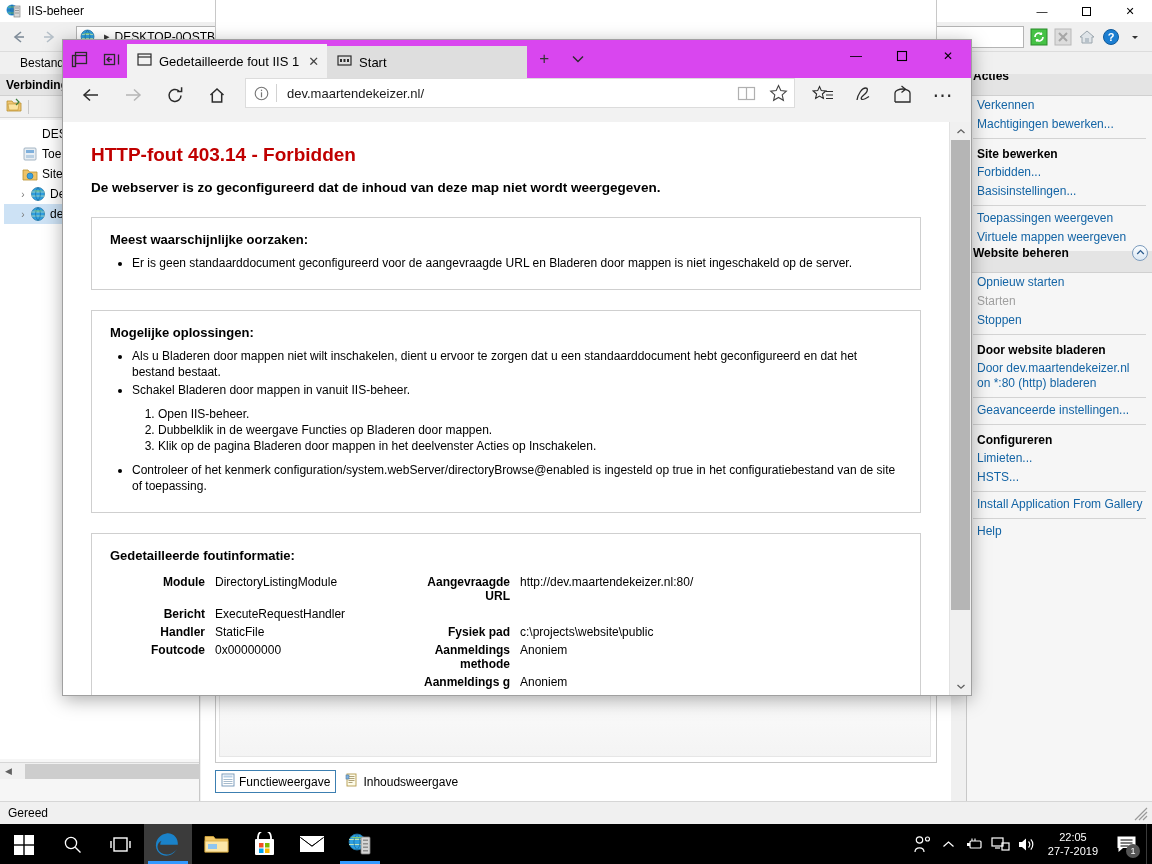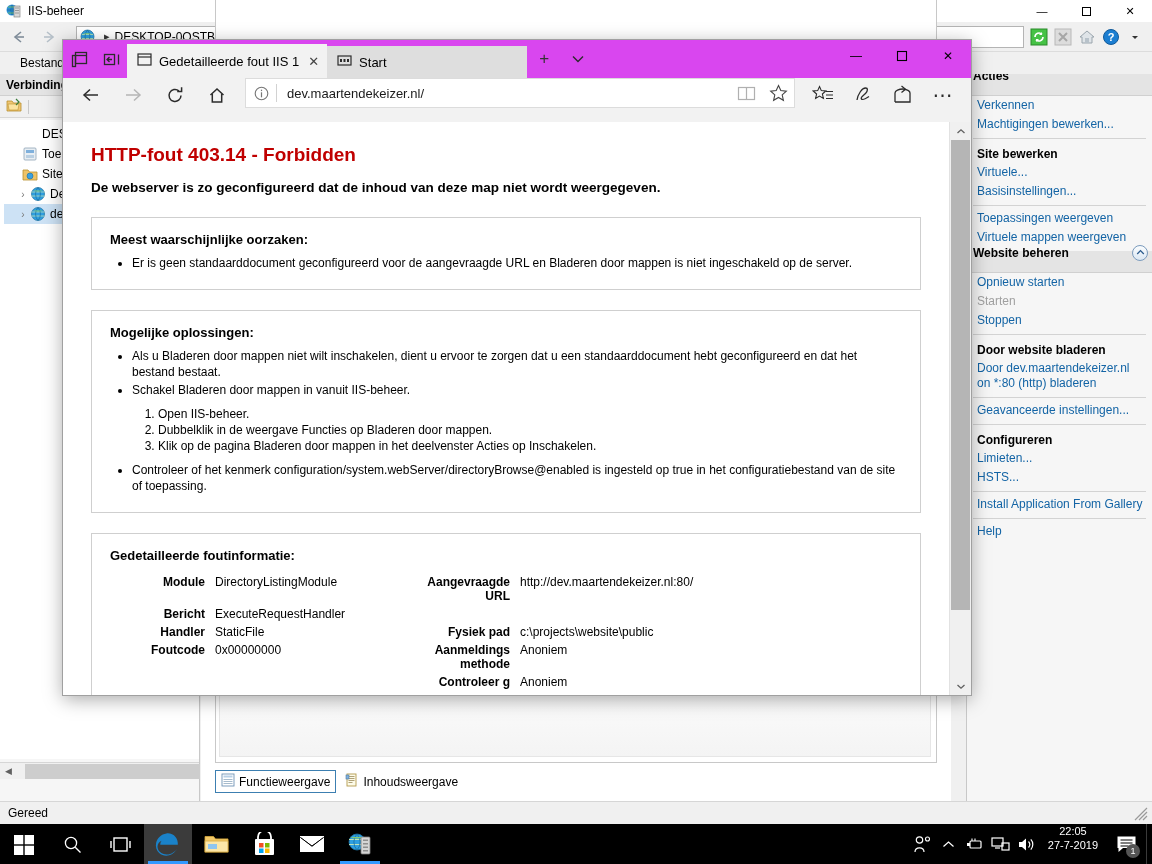--- a/index.html
+++ b/index.html
@@ -162,21 +162,21 @@
   .dt-val { width:190px; }
   .dt-val2 { }
 
   
   #taskbar { position:absolute; left:0; bottom:0; width:1152px; height:40px; background:#000000; display:flex; align-items:center; }
   .tb-start { width:48px; height:40px; display:flex; align-items:center; justify-content:center; }
   .tb-item { width:48px; height:40px; display:flex; align-items:center; justify-content:center; position:relative; }
   .tb-item.active { background:#3b3b3b; }
   .tb-item.active::after { content:""; position:absolute; left:4px; right:4px; bottom:0; height:3px; background:#3399ff; }
   .tb-item.running::after { content:""; position:absolute; left:4px; right:4px; bottom:0; height:3px; background:#3399ff; }
-  .tray { margin-left:auto; display:flex; align-items:flex-start; height:40px; color:#fff; }
+  .tray { margin-left:auto; display:flex; align-items:center; height:40px; color:#fff; }
   .tray-icon { width:26px; height:40px; display:flex; align-items:center; justify-content:center; }
   .tray-clock { display:flex; flex-direction:column; align-items:center; justify-content:center;
                 font-size:11px; color:#fff; line-height:14px; padding:0 8px; }
   .tray-notif { width:40px; height:40px; display:flex; align-items:center; justify-content:center; position:relative; }
   .notif-badge { position:absolute; right:6px; bottom:6px; width:14px; height:14px; border-radius:50%;
                  background:#555; color:#fff; font-size:9px; display:flex; align-items:center; justify-content:center; }
   .tray-showdesk { width:6px; height:40px; border-left:1px solid #3a3a3a; }
 </style>
 </head>
 <body>
@@ -386,21 +386,21 @@
       </div>
 
       <div class="act-section">
         <div class="act-link">Verkennen</div>
         <div class="act-link">Machtigingen bewerken...</div>
       </div>
       <div class="act-sep"></div>
 
       <div class="act-section">
         <div class="act-group-title">Site bewerken</div>
-        <div class="act-link">Virtuele...</div>
+        <div class="act-link">Forbidden...</div>
         <div class="act-link">Basisinstellingen...</div>
       </div>
       <div class="act-sep"></div>
 
       <div class="act-section">
         <div class="act-link">Toepassingen weergeven</div>
         <div class="act-link">Virtuele mappen weergeven</div>
       </div>
 
       <div class="act-header" style="margin-top:4px;">
@@ -643,21 +643,21 @@
           </tr>
           <tr>
             <td class="dt-label">Foutcode</td>
             <td class="dt-val">0x00000000</td>
             <td class="dt-label2">Aanmeldings methode</td>
             <td class="dt-val2">Anoniem</td>
           </tr>
           <tr>
             <td class="dt-label"></td>
             <td class="dt-val"></td>
-            <td class="dt-label2">Controleer g</td>
+            <td class="dt-label2">Aanmeldings g</td>
             <td class="dt-val2">Anoniem</td>
           </tr>
         </tbody>
           </table>
       </div>
     </div>
 
     <div class="edge-vscroll">
       <div class="vs-btn" style="position:absolute;top:0;left:0;right:0;">
         <svg width="10" height="7" viewBox="0 0 10 7">

